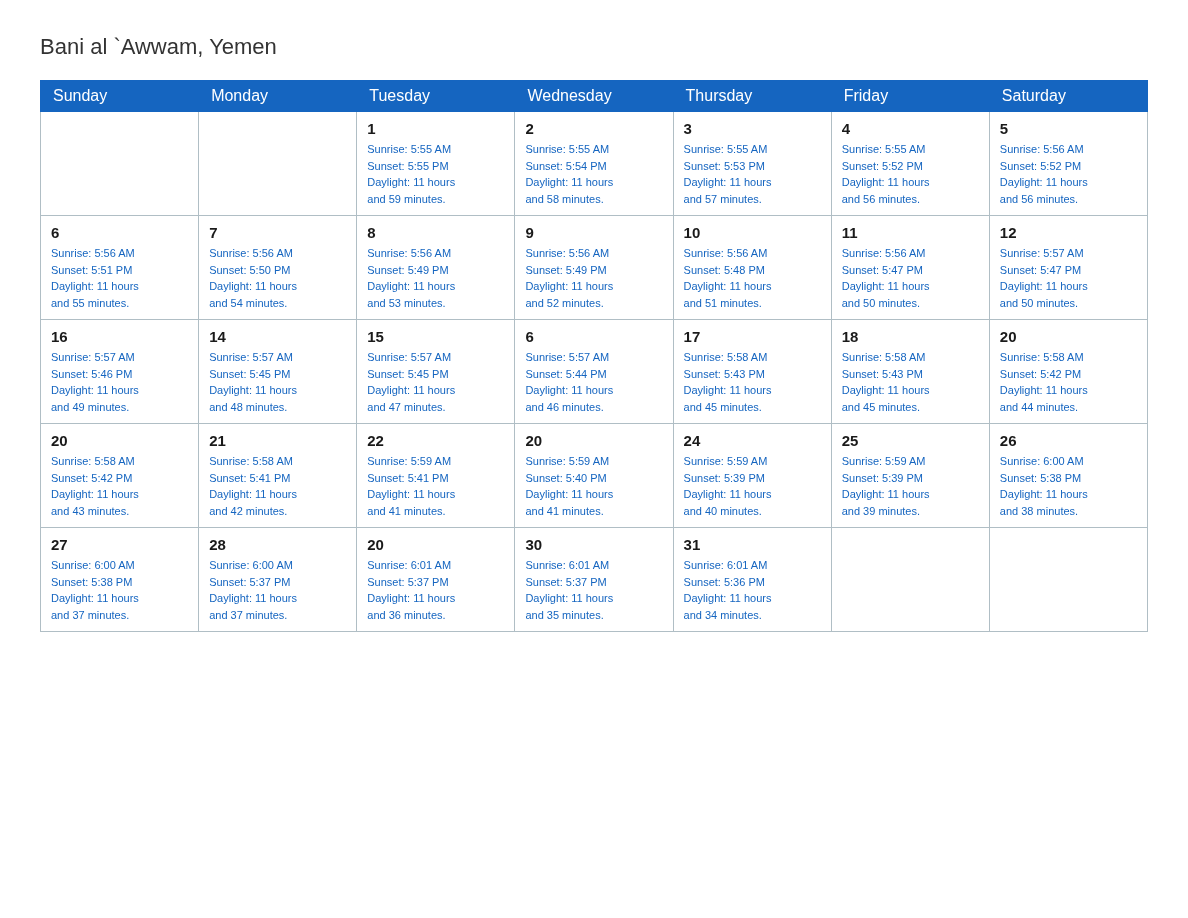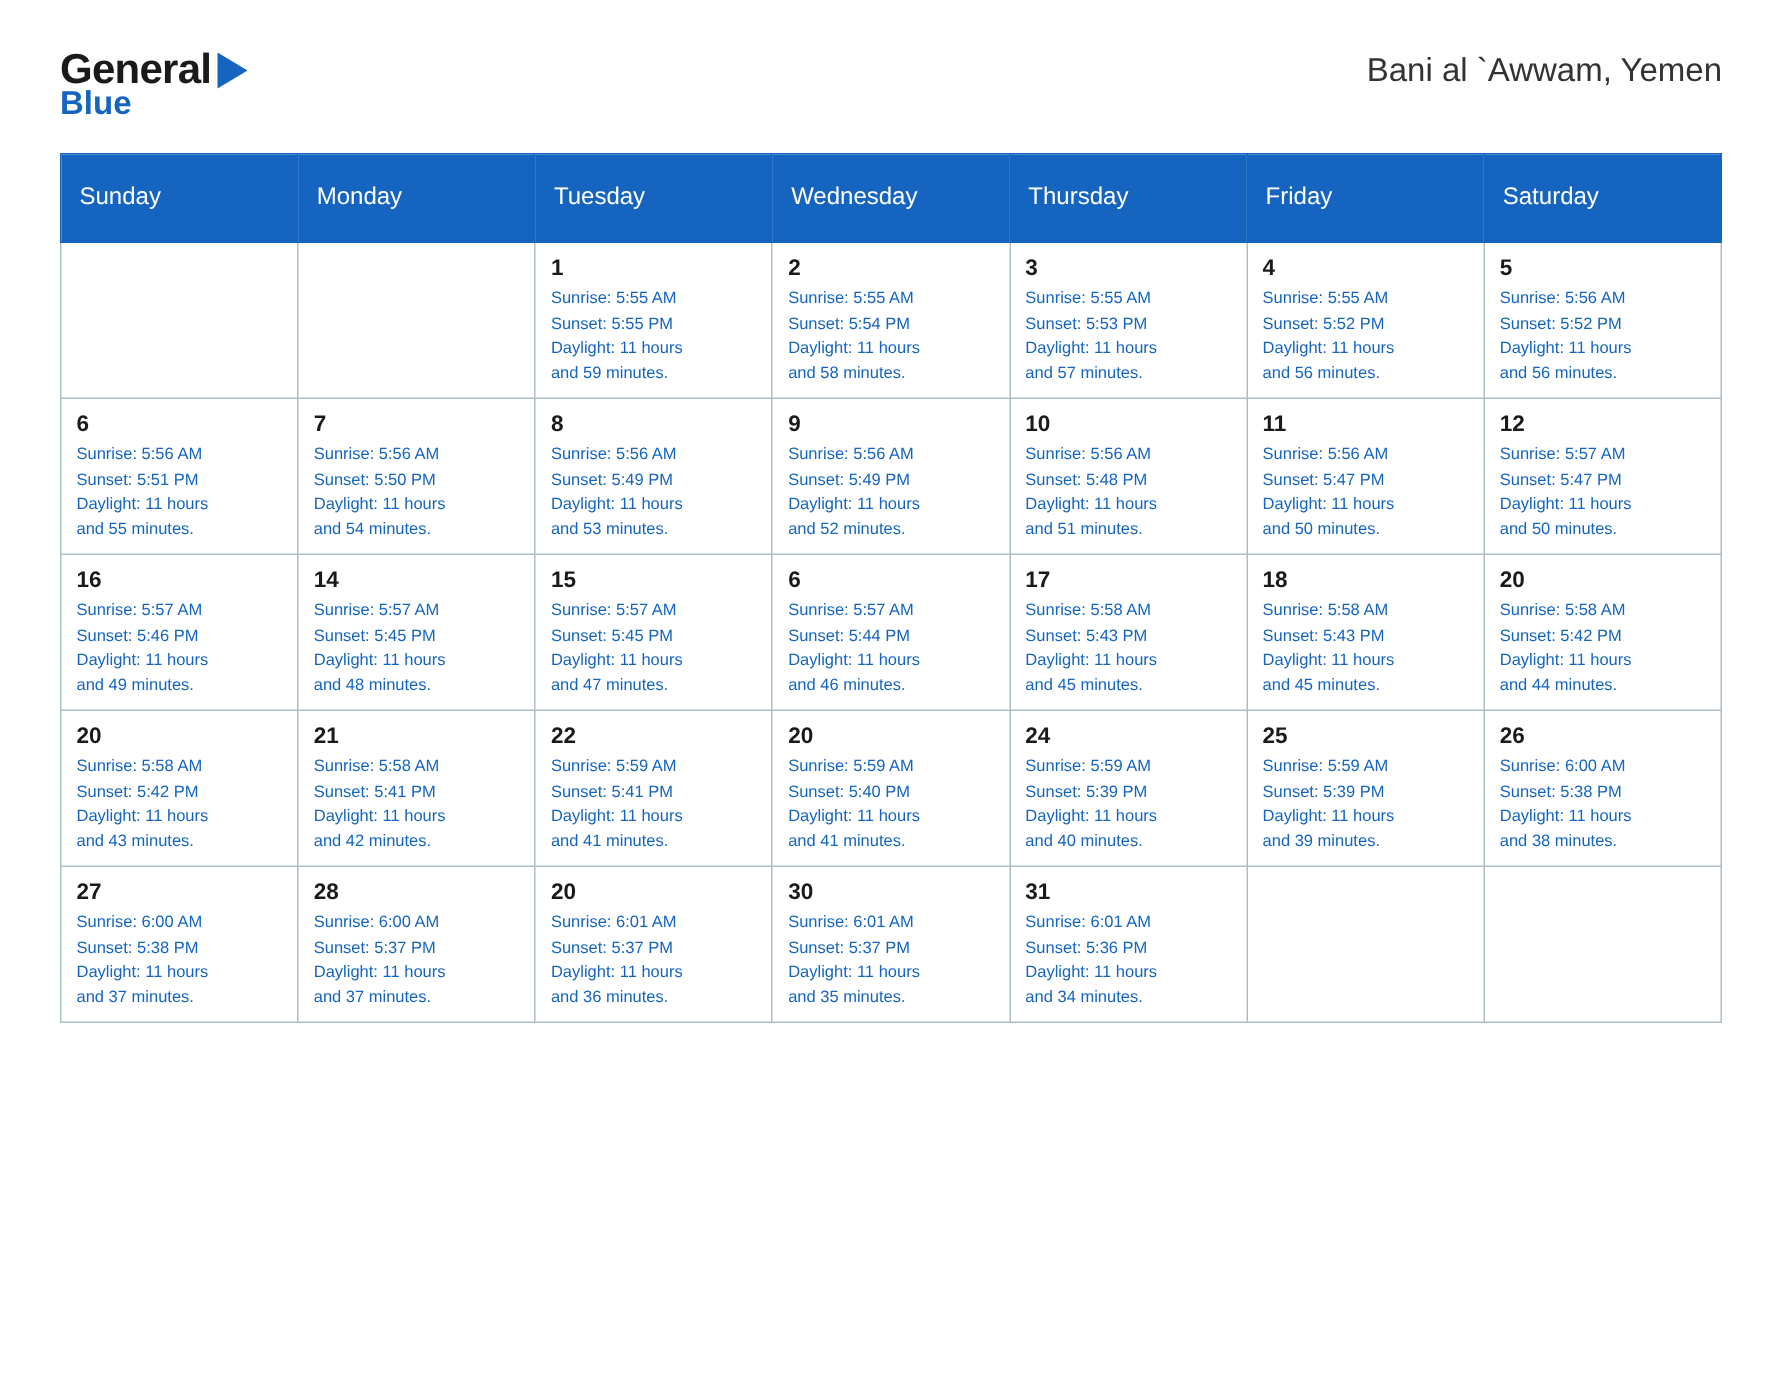--- a/index.html
+++ b/index.html
@@ -51,21 +51,21 @@
     .calendar {
       width: 100%;
       border-collapse: collapse;
       border: 1px solid #b0bec5;
     }
     .calendar thead tr th {
       background-color: #1565c0;
       color: #fff;
       font-size: 16px;
       font-weight: normal;
-      padding: 20px 12px;
+      padding: 6px 12px;
       text-align: left;
       border: 1px solid #1565c0;
     }
     .calendar tbody tr td {
       vertical-align: top;
       padding: 8px 10px;
       border: 1px solid #b0bec5;
       width: 14.28%;
       font-size: 13px;
       color: #222;
@@ -87,27 +87,20 @@
       color: #1a1a1a;
     }
     .empty-cell {
       background: #fff;
     }
   </style>
 </head>
 <body>
 
 <div class="header">
-  <div class="logo">
-    <div style="display:flex; align-items:center;">
-      <span class="logo-general">General</span>
-      <span style="display:inline-block; width:0; height:0; border-top:12px solid transparent; border-bottom:12px solid transparent; border-left:20px solid #1565c0; margin-left:4px; margin-top:2px;"></span>
-    </div>
-    <span class="logo-blue">Blue</span>
-  </div>
   <div class="title-block">
     <h2>Bani al `Awwam, Yemen</h2>
   </div>
 </div>
 
 <table class="calendar">
   <thead>
     <tr>
     <th>Sunday</th>
         <th>Monday</th>

